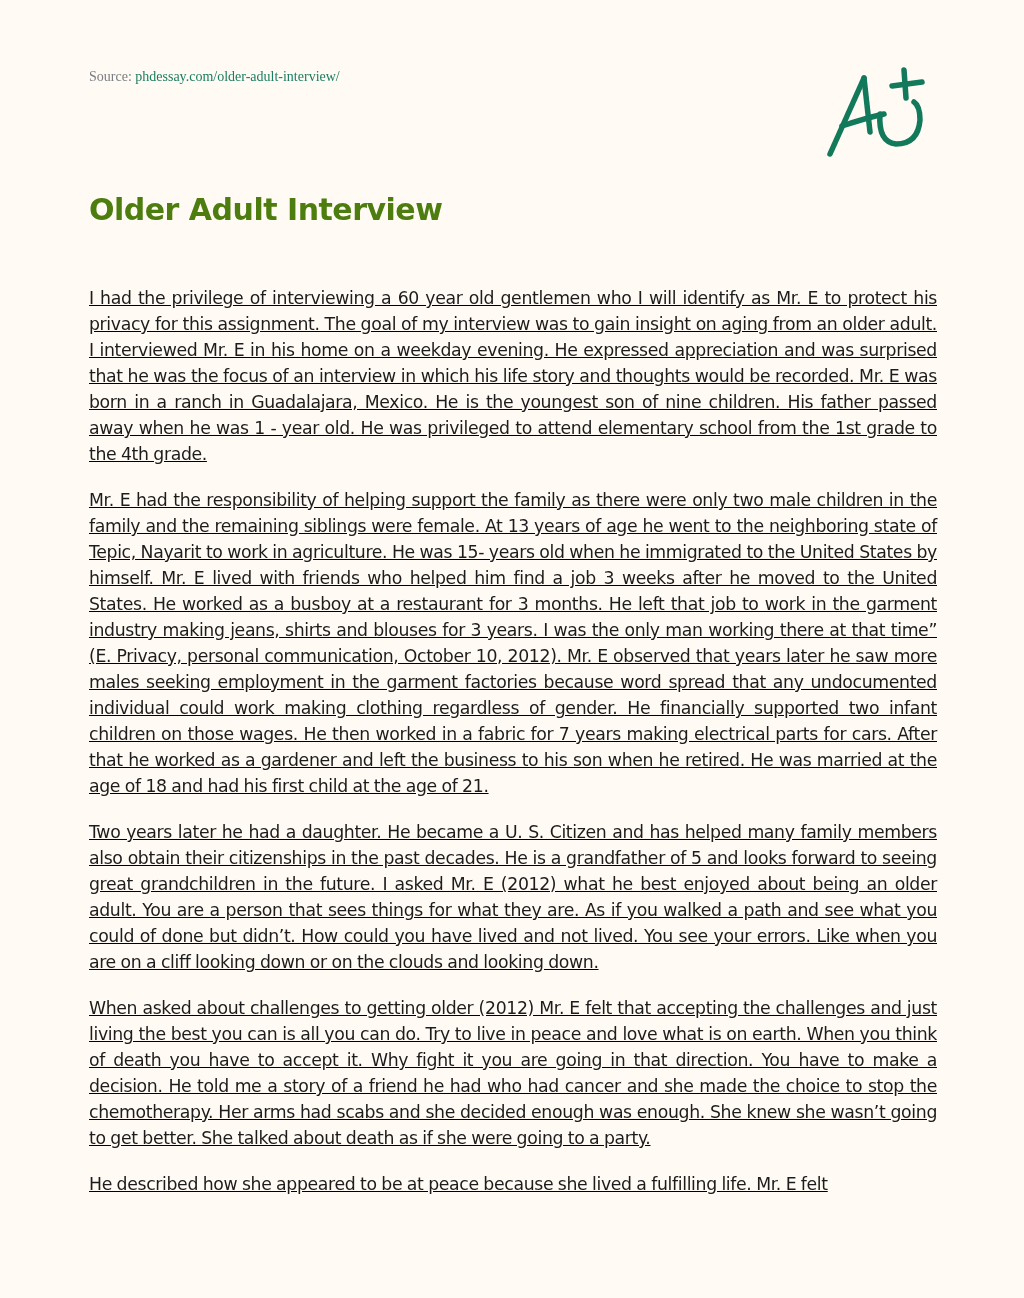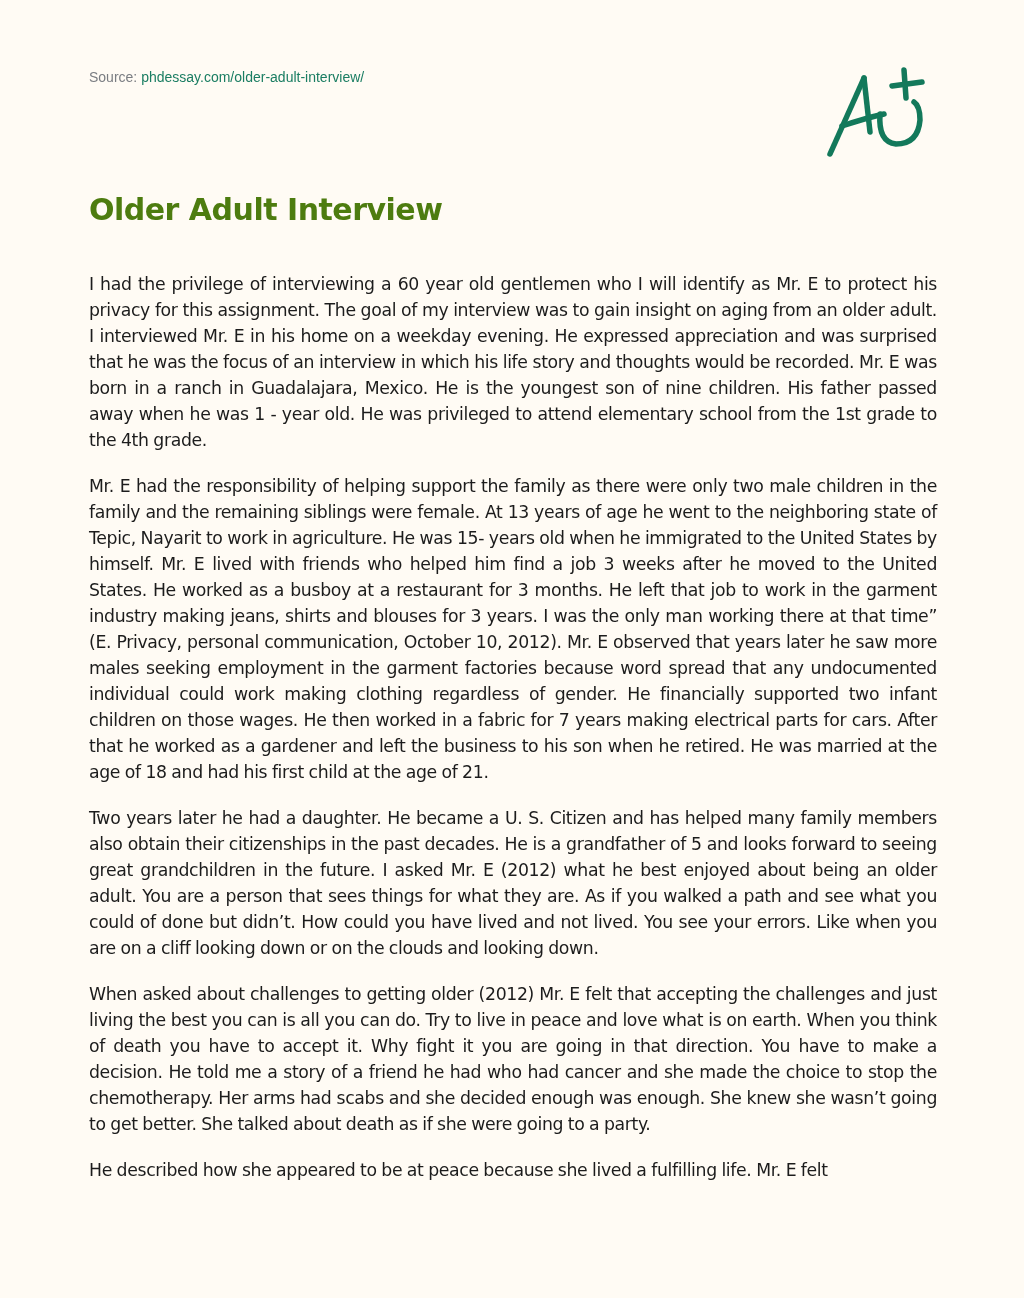--- a/index.html
+++ b/index.html
@@ -26,21 +26,21 @@
       color: #3d4148;
       margin: 0;
       letter-spacing: -0.3px;
       line-height: 32px;
     }
     .source {
       margin-top: 18px;
       font-size: 14px;
       line-height: 18px;
       color: #7a7d82;
-      font-family: Liberation Sans, sans-serif;
+      font-family: Liberation Serif, serif;
     }
     .source a {
       color: #1a7d62;
       text-decoration: none;
     }
     .logo {
       position: absolute;
       left: 818px;
       top: 62px;
       width: 120px;
@@ -54,22 +54,23 @@
       font-family: "DejaVu Sans", sans-serif;
       font-size: 30px;
       font-weight: bold;
       color: #4d7c0f;
       letter-spacing: -0.5px;
       line-height: 40px;
     }
     .content {
       position: absolute;
       left: 89px;
-      top: 271px;
+      top: 285px;
       width: 848px;
+      text-decoration: underline;
     }
     .content p {
       margin: 0 0 20px 0;
       font-family: "DejaVu Sans", sans-serif;
       font-size: 17.3px;
       line-height: 26px;
       color: #1c1c1c;
       text-align: justify;
       letter-spacing: -0.35px;
       word-spacing: -0.5px;

